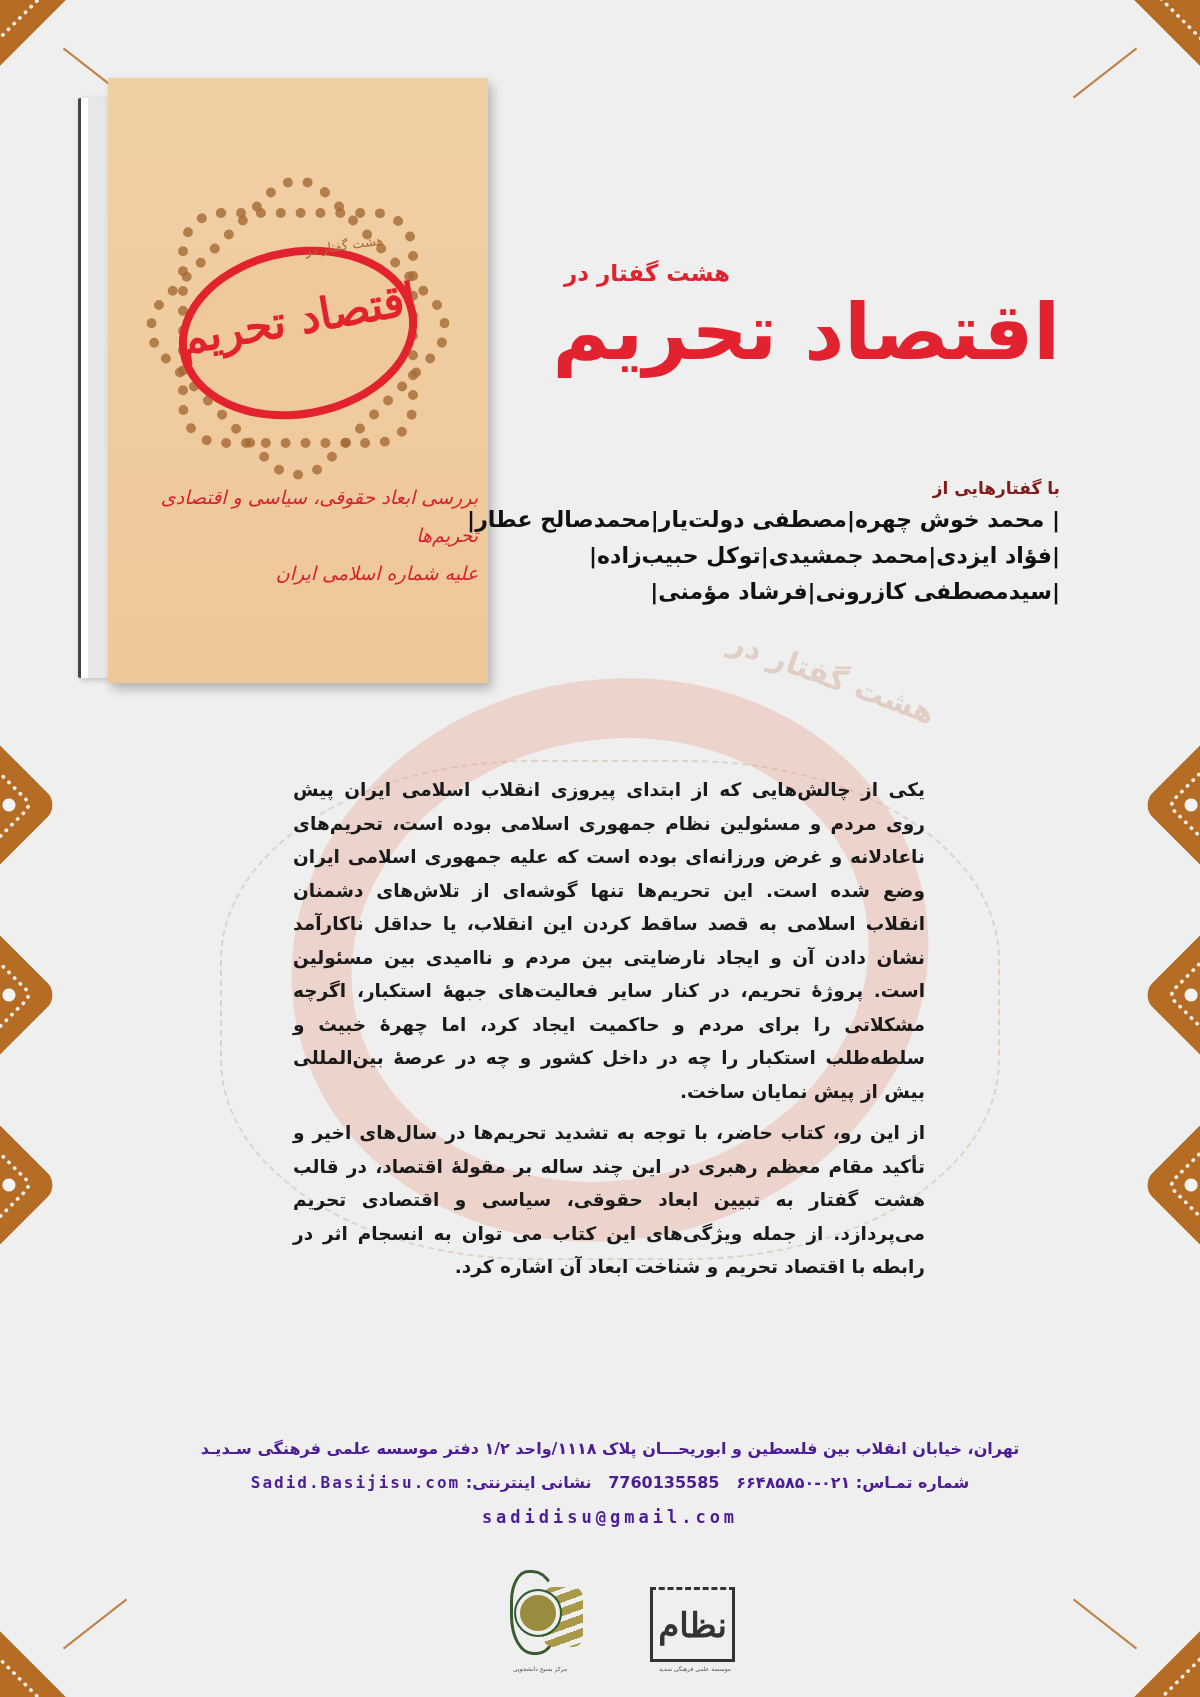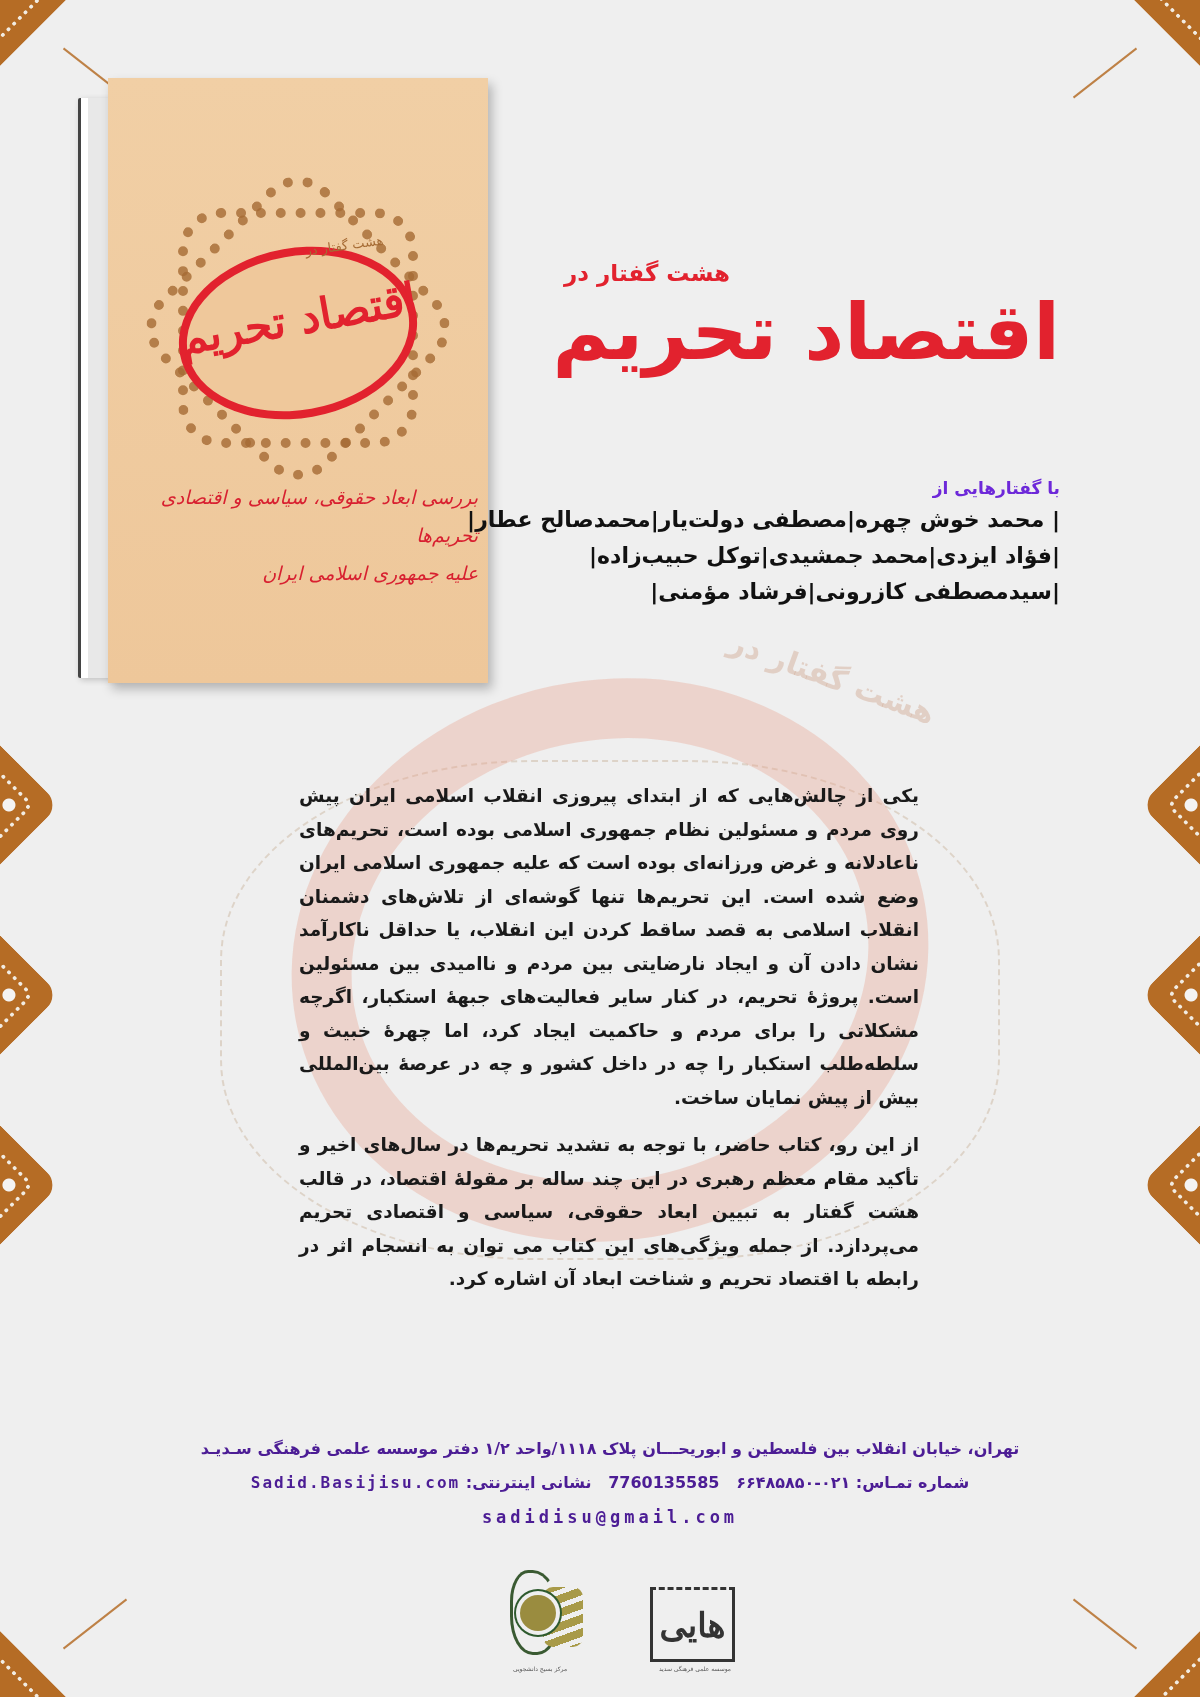--- a/index.html
+++ b/index.html
@@ -134,29 +134,29 @@
     margin-right: 330px;
   }
   .title-main {
     color: #e2222e; font-size: 78px; font-weight: bold; line-height: 1.1;
     letter-spacing: 2px; margin-top: 4px;
   }
 
   .contrib {
     position: absolute; right: 140px; top: 478px; direction: rtl; text-align: right;
   }
-  .contrib-label { font-size: 17px; font-weight: bold; color: #6d28d9; margin-bottom: 4px; }
+  .contrib-label { font-size: 17px; font-weight: bold; color: #7f1d1d; margin-bottom: 4px; }
   .contrib-line { font-size: 22px; font-weight: bold; color: #111; line-height: 36px; }
 
   .body-text {
     position: absolute; left: 285px; width: 648px; top: 765px;
     direction: rtl; text-align: justify; text-align-last: right;
     font-size: 18.5px; font-weight: bold; line-height: 33.5px; color: #1a1a1a;
   }
-  .body-text p { margin: 14px; }
+  .body-text p { margin: 8px; }
 
   .footer {
     position: absolute; left: 200px; width: 820px; top: 1432px;
     direction: rtl; text-align: center; color: #4c1d95;
   }
   .footer .addr { font-size: 16px; font-weight: bold; line-height: 34px; }
   .footer .phone { font-size: 16px; font-weight: bold; line-height: 34px; }
   .footer .phone .web {
     font-family: "DejaVu Sans Mono", monospace; letter-spacing: 2px; direction: ltr; unicode-bidi: embed;
   }
@@ -225,21 +225,21 @@
   <div class="book-cover">
     <div class="cover-emblem">
       <div class="cover-star"></div>
       <div class="cover-star2"></div>
       <div class="cover-oval"></div>
       <div class="cover-pre">هشت گفتار در</div>
       <div class="cover-title">اقتصاد تحریم</div>
     </div>
     <div class="cover-sub">
       <div>بررسی ابعاد حقوقی، سیاسی و اقتصادی تحریم‌ها</div>
-      <div>علیه جمهوری اسلامی ایران</div>
+      <div>علیه شماره اسلامی ایران</div>
     </div>
   </div>
 </div>
 
 <div class="title-block">
   <div class="title-pre">هشت گفتار در</div>
   <div class="title-main">اقتصاد تحریم</div>
 </div>
 
 <div class="contrib">
@@ -268,15 +268,15 @@
   <div class="email">sadidisu@gmail.com</div>
 </div>
 
 <div class="logos">
   <div class="logo-hand">
     <div class="wrist"></div>
     <div class="rays"></div>
     <div class="sun"></div>
     <div class="logo-cap">مرکز بسیج دانشجویی</div>
   </div>
-  <div class="logo-sadid">هایی</div>
+  <div class="logo-sadid">نظام</div>
   <div class="logo-cap" style="left:155px;">موسسه علمی فرهنگی سدید</div>
 </div>
 
 </body></html>

